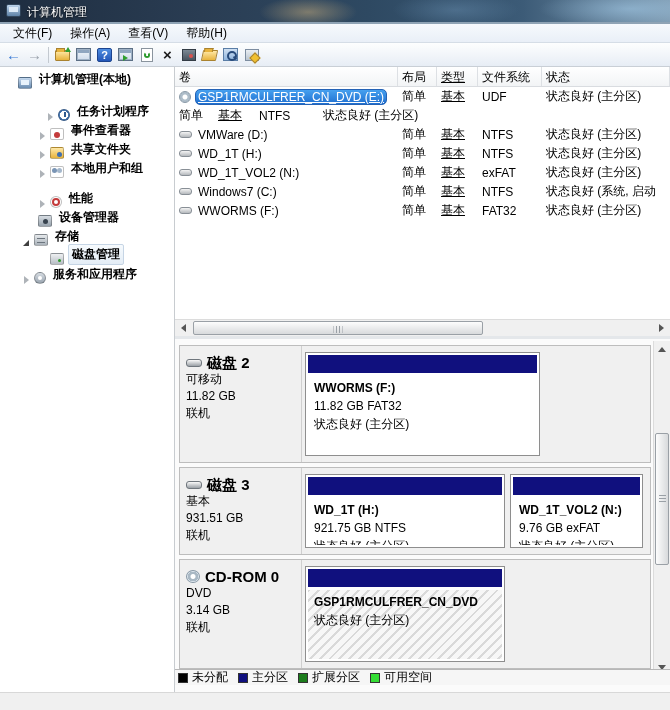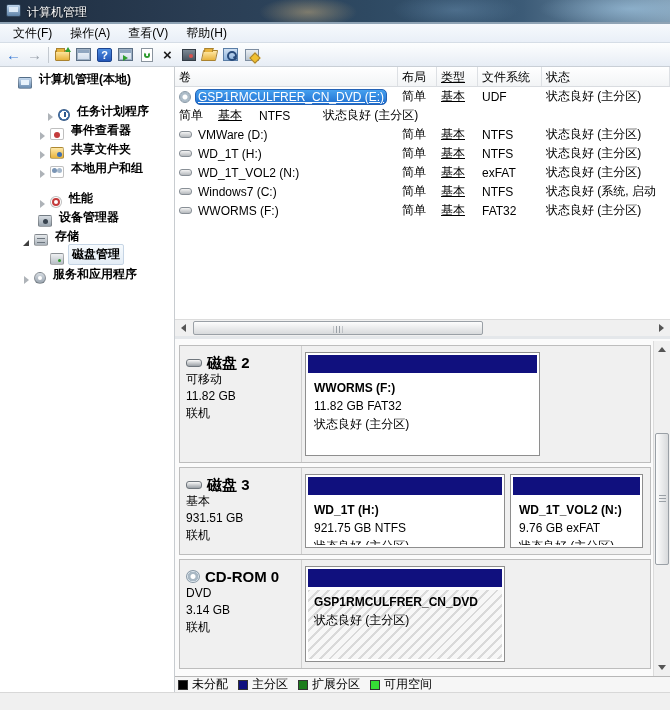--- a/index.html
+++ b/index.html
@@ -144,21 +144,21 @@
   .pname { font-weight:bold; font-size:12px; }
 
   .vscroll { position:absolute; right:0; top:2px; bottom:16px; width:17px; background:#f0f0f0; border-left:1px solid #dcdcdc; }
   .vs-btn { position:absolute; left:0; width:16px; height:17px; display:flex; align-items:center; justify-content:center; }
   .vs-btn.up { top:0; } .vs-btn.down { bottom:0; }
   .vs-thumb { position:absolute; left:1px; width:14px; top:92px; height:132px;
     background:linear-gradient(90deg,#fdfdfd,#d8dadc); border:1px solid #9aa0a6; border-radius:2px; }
   .vs-thumb::after { content:""; position:absolute; top:50%; left:3px; width:7px; height:9px; transform:translateY(-50%);
     background:repeating-linear-gradient(#9aa0a6 0 1px,transparent 1px 3px); }
 
-  .legend { position:absolute; left:0; right:0; bottom:0; height:16px; background:#f6f6f6; border-top:1px solid #b7b7b7;
+  .legend { position:absolute; left:0; right:0; bottom:7px; height:16px; background:#f6f6f6; border-top:1px solid #b7b7b7;
     display:flex; align-items:center; padding-left:3px; gap:10px; white-space:nowrap; }
   .leg-item { display:flex; align-items:center; gap:4px; }
   .leg-sq { width:10px; height:10px; border:1px solid #333; flex:none; }
 
   .statusbar { height:18px; background:#f0f0f0; border-top:1px solid #d8d8d8; }
 </style>
 </head>
 <body>
 
 <div class="window">

